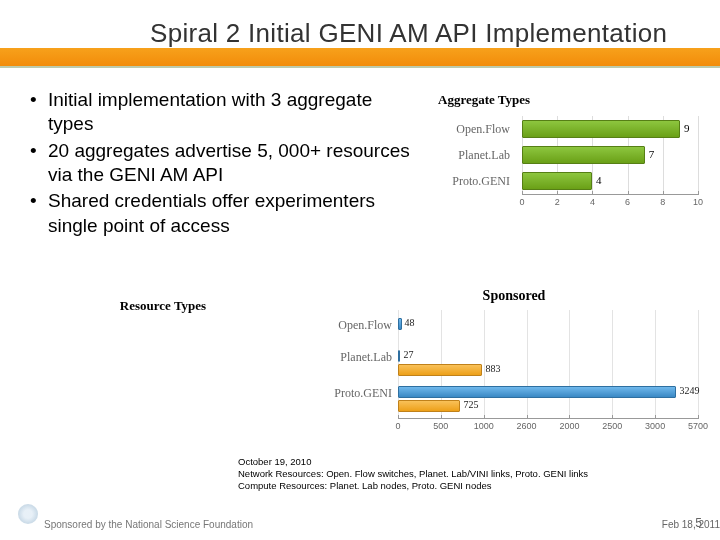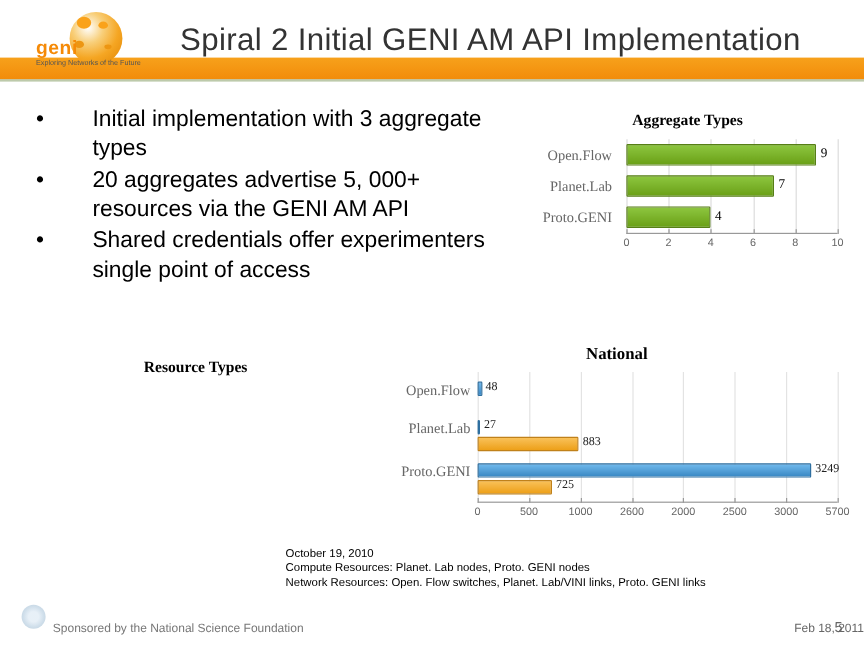--- a/index.html
+++ b/index.html
@@ -13,25 +13,25 @@
   .logo { position:absolute; top:10px; left:30px; width:110px; height:52px; }
   .logo .globe { position:absolute; top:0; left:28px; width:44px; height:44px; border-radius:50%; background: radial-gradient(circle at 35% 30%, #fff 0%, #f8cf7a 30%, #f5a623 60%, #e08200 100%); }
   .logo .globe::before { content:""; position:absolute; top:4px; left:6px; width:12px; height:10px; border-radius:50%; background:#faa21a; box-shadow: 16px 2px 0 -2px #faa21a, -4px 18px 0 -2px #ed9612, 20px 20px 0 -3px #ed9612; }
   .logo .text { position:absolute; top:22px; left:0; width:110px; font-size:16px; font-weight:700; color:#f58a07; letter-spacing:.5px; }
   .logo .tag  { position:absolute; top:40px; left:0; width:110px; font-size:6px; color:#555; line-height:1.1; }
 
   
   .bullets { position:absolute; top:88px; left:30px; width:390px; font-size:19px; line-height:1.28; }
   .bullets .row { display:flex; margin-bottom:2px; }
   .bullets .dot { width:18px; flex:none; }
-  .bullets .txt { flex:1;margin-left:29px; }
+  .bullets .txt { flex:1; }
 
   
   .agg { position:absolute; top:92px; left:438px; width:270px; }
-  .agg-title { text-align:center; font-weight:700; font-size:13px; font-family: Georgia, 'Times New Roman', serif; margin-bottom:8px; }
+  .agg-title { text-align:left; font-weight:700; font-size:13px; font-family: Georgia, 'Times New Roman', serif; margin-bottom:8px; }
   .agg-row { display:flex; align-items:center; height:26px; }
   .agg-label { width:78px; text-align:right; font-family: Georgia, 'Times New Roman', serif; color:#666; font-size:12px; padding-right:6px; }
   .agg-bar { height:18px; background: linear-gradient(to bottom, #8dc63f 0%, #6aa017 100%); border:1px solid #567f15; border-radius:1px; }
   .agg-val { position:absolute; top:2px; font-size:11px; font-family: Georgia, serif; }
   .agg-axis { position:relative; margin-left:84px; width:176px; height:16px; border-top:1px solid #999; }
   .agg-tick { position:absolute; top:-4px; width:1px; height:4px; background:#999; }
   .agg-tlabel { position:absolute; top:2px; font-size:9px; color:#666; transform:translateX(-50%); }
   .agg-grid { position:absolute; top:0; bottom:0; width:1px; background:#ddd; }
   .agg-plot { position:relative; margin-left:84px; width:176px; height:78px; }
   .agg-plot .agg-row-abs { position:absolute; left:0; width:176px; height:18px; }
@@ -65,25 +65,20 @@
   .sponsor { position:absolute; left:44px; bottom:0; font-size:10px; color:#777; }
   .fdate { position:absolute; left:0; right:0; bottom:0; text-align:right; font-size:10px; color:#666; }
   .pagenum { position:absolute; right:18px; bottom:0; font-size:12px; color:#666; }
   .nsf { position:absolute; left:18px; bottom:6px; width:20px; height:20px; border-radius:50%; background: radial-gradient(circle,#d8e6f2 30%,#b0c9dd 60%,#8aaac2 100%); opacity:.6; }
 </style>
 </head>
 <body>
 
 <div class="slide">
   <div class="header-band"></div>
-  <div class="logo">
-    <div class="globe"></div>
-    <div class="text">geni</div>
-    <div class="tag">Exploring Networks of the Future</div>
-  </div>
   <div class="title">Spiral 2 Initial GENI AM API Implementation</div>
 
   <div class="bullets">
     <div class="row">
         <div class="dot">•</div>
         <div class="txt">Initial implementation with 3 aggregate types</div>
       </div>
     <div class="row">
         <div class="dot">•</div>
         <div class="txt">20 aggregates advertise 5, 000+ resources via the GENI AM API</div>
@@ -143,21 +138,21 @@
       <div class="agg-tick" style="left:100%"></div>
         <div class="agg-tlabel" style="left:100%">10</div>
     </div>
   </div>
 
   <div class="pie-block">
     <div class="pie-title">Resource Types</div>
   </div>
 
   <div class="res">
-    <div class="res-title">National</div>
+    <div class="res-title">Sponsored</div>
     <div class="res-plot">
       <div class="res-grid" style="left:0"></div>
         <div class="res-grid" style="left:14.29%"></div>
         <div class="res-grid" style="left:28.57%"></div>
         <div class="res-grid" style="left:42.86%"></div>
         <div class="res-grid" style="left:57.14%"></div>
         <div class="res-grid" style="left:71.43%"></div>
         <div class="res-grid" style="left:85.71%"></div>
         <div class="res-grid" style="left:100%"></div>
 
@@ -198,22 +193,22 @@
         <div class="res-tlabel" style="left:71.43%">2500</div>
       <div class="res-tick" style="left:85.71%"></div>
         <div class="res-tlabel" style="left:85.71%">3000</div>
       <div class="res-tick" style="left:100%"></div>
         <div class="res-tlabel" style="left:100%">5700</div>
     </div>
   </div>
 
   <div class="note">
     <div>October 19, 2010</div>
+    <div>Network Resources: Open. Flow switches, Planet. Lab/VINI links, Proto. GENI links</div>
     <div>Compute Resources: Planet. Lab nodes, Proto. GENI nodes</div>
-    <div>Network Resources: Open. Flow switches, Planet. Lab/VINI links, Proto. GENI links</div>
   </div>
 
   <div class="footer">
     <div class="nsf"></div>
     <div class="sponsor">Sponsored by the National Science Foundation</div>
     <div class="fdate">Feb 18, 2011</div>
     <div class="pagenum">5</div>
   </div>
 </div>
 

